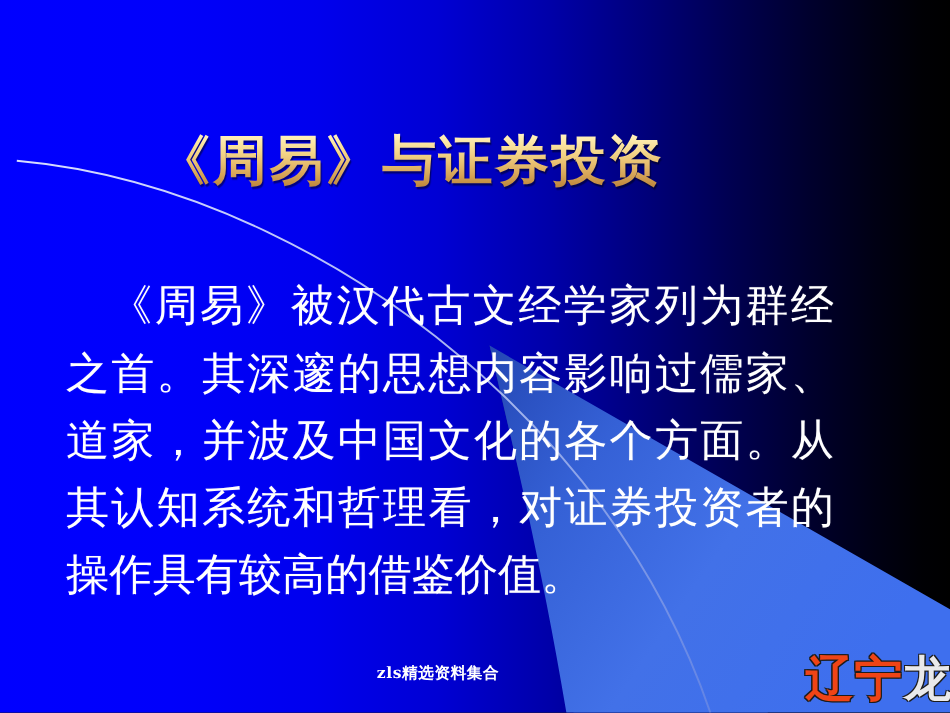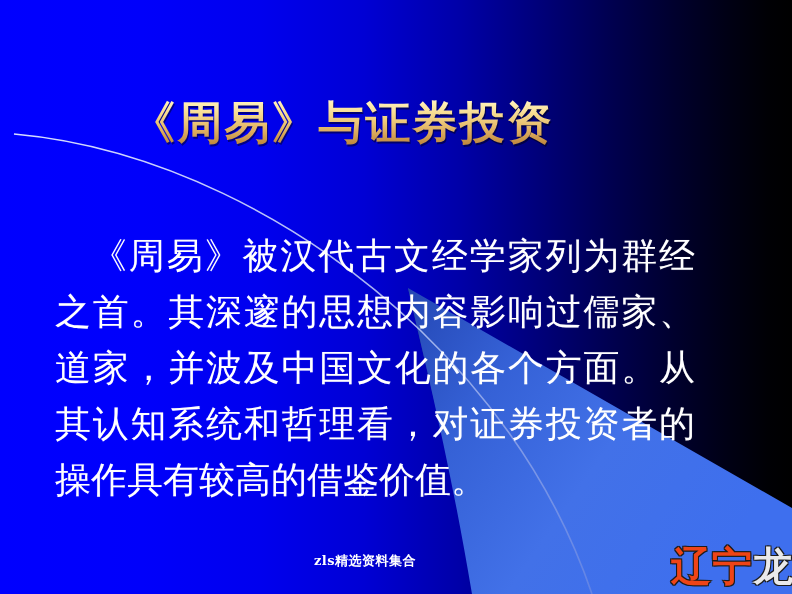--- a/index.html
+++ b/index.html
@@ -37,21 +37,21 @@
     left: 0; top: 0;
     width: 792px;
     height: 594px;
     pointer-events: none;
   }
 
   
   #title {
     position: absolute;
     left: 0;
-    top: 96px;
+    top: 107px;
     width: 684px;
     text-align: center;
     font-size: 45px;
     font-weight: bold;
     letter-spacing: 2px;
     line-height: 1.22;
     background: linear-gradient(180deg,
         #fff6d8 0%,
         #ffeeb4 14%,
         #f6d98d 34%,

